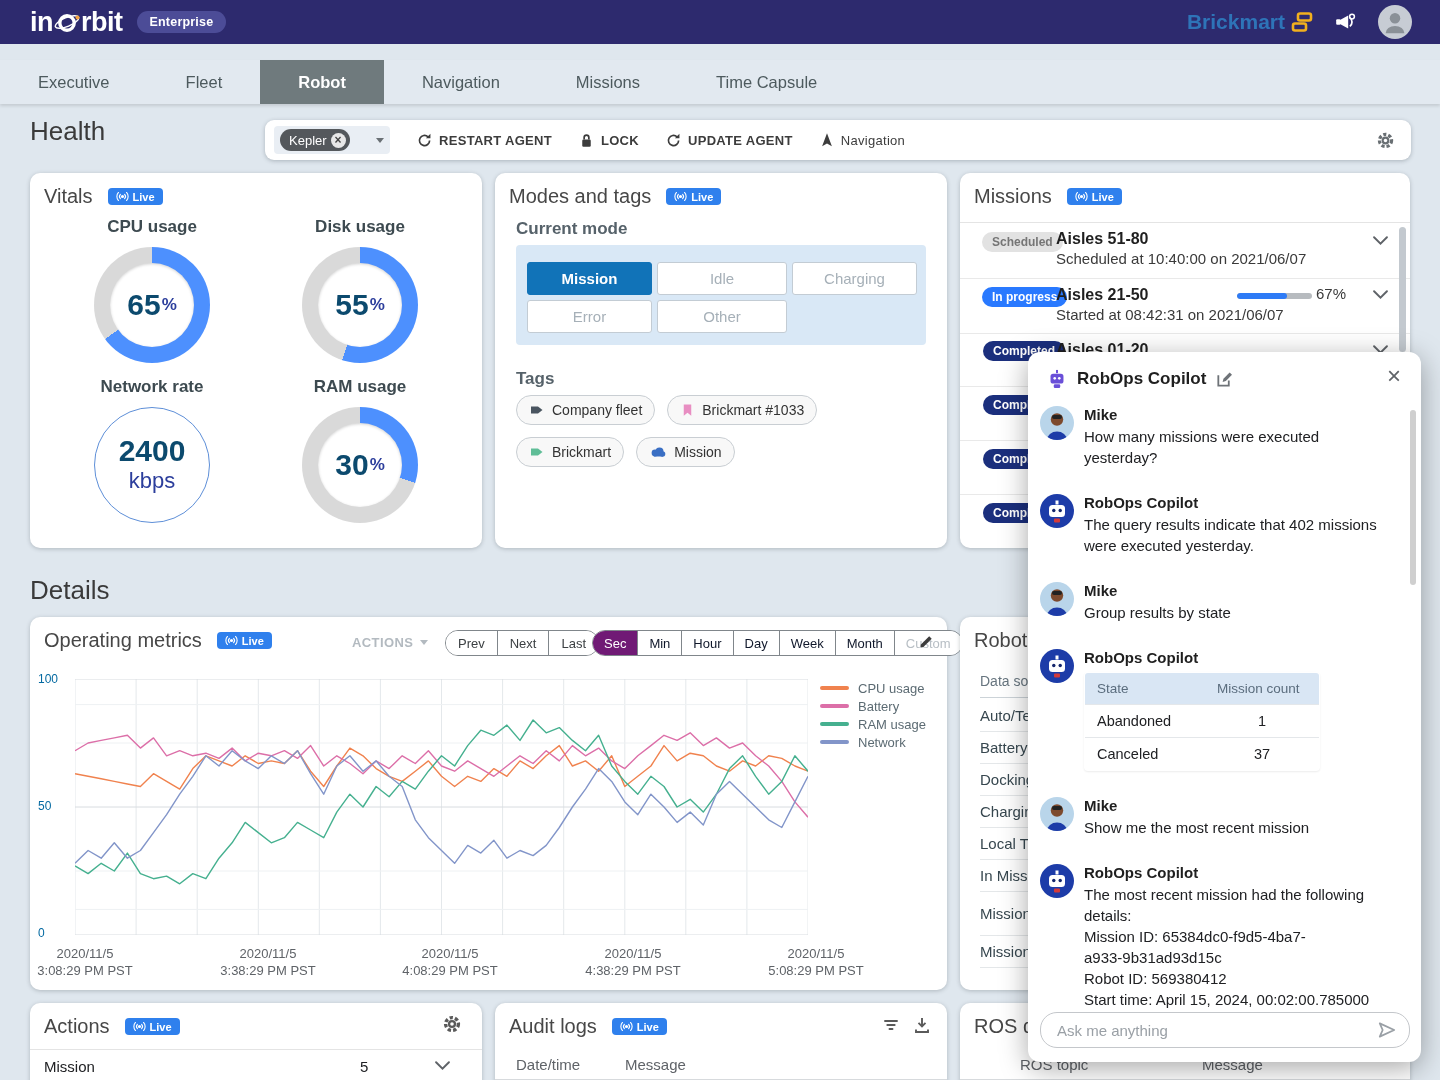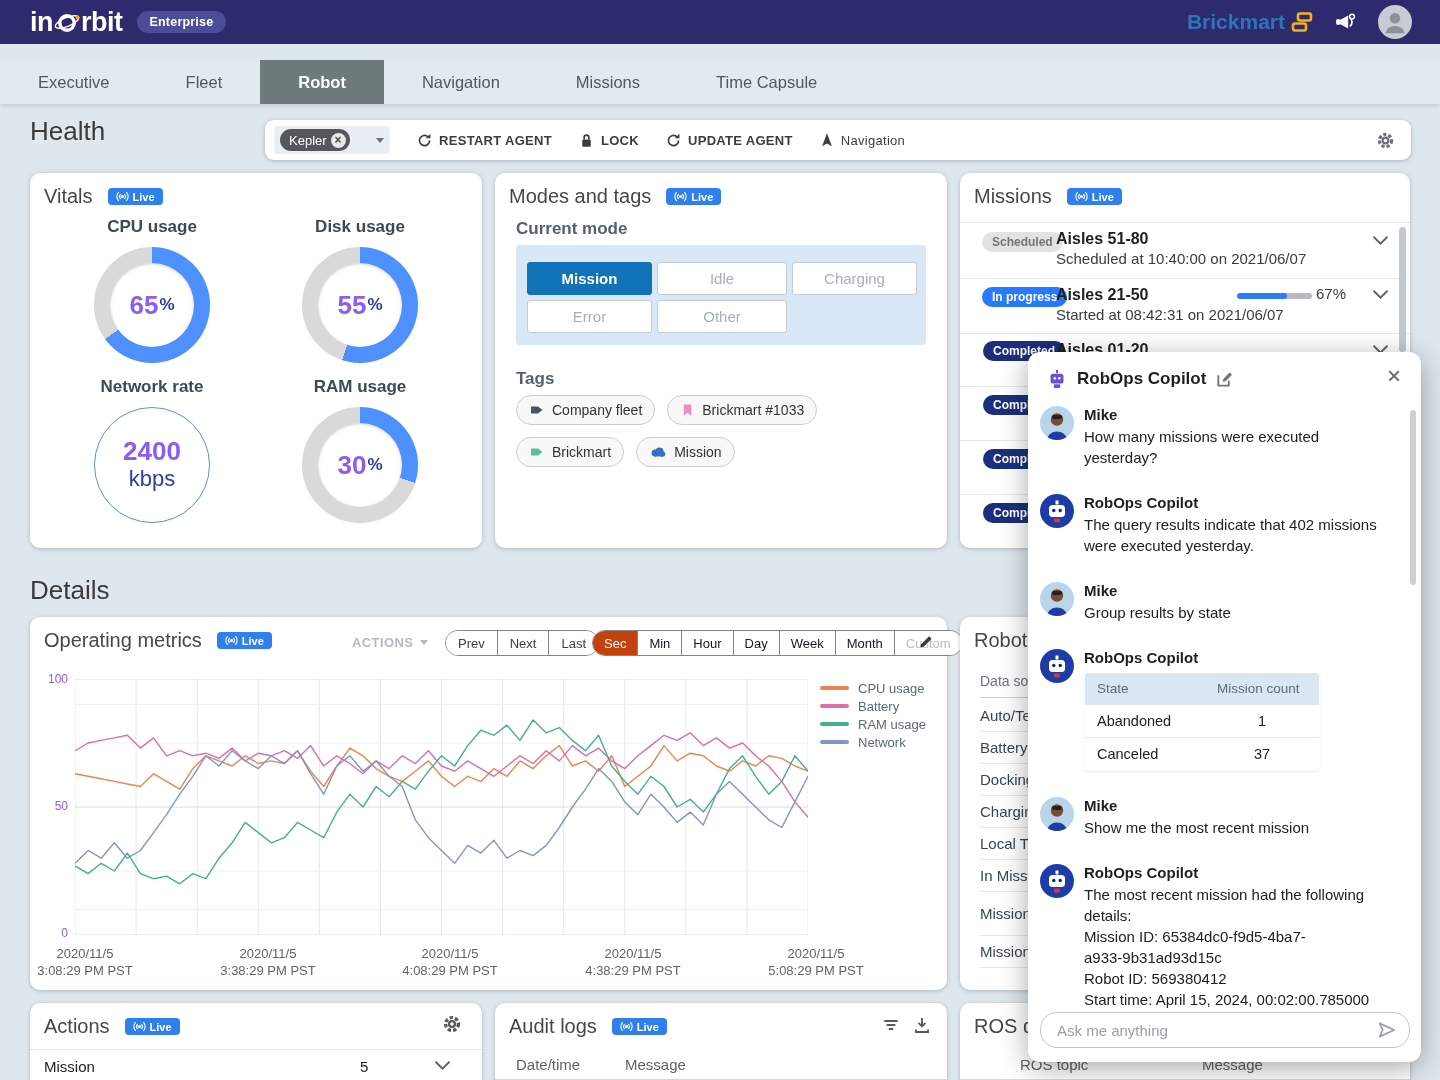--- a/index.html
+++ b/index.html
@@ -38,21 +38,21 @@
   .live-badge{display:inline-flex;align-items:center;gap:4px;background:#2f80ed;color:#fff;font-size:11px;
               font-weight:bold;padding:2.5px 8px;border-radius:4px;}
   
   .gauge-cell{position:absolute;width:208px;text-align:center;}
   .gauge-label{font-size:17px;font-weight:600;color:#3d4a50;margin-bottom:10px;}
   .donut{position:relative;width:116px;height:116px;border-radius:50%;margin:0 auto;}
   .donut-hole{position:absolute;left:16px;top:16px;width:84px;height:84px;border-radius:50%;background:#fff;
               display:flex;align-items:center;justify-content:center;box-shadow:inset 0 1px 3px rgba(0,0,0,.18);}
   .ring{position:relative;width:114px;height:114px;border-radius:50%;border:1px solid #5e8fd8;margin:0 auto;
         display:flex;flex-direction:column;align-items:center;justify-content:center;}
-  .g-val{font-size:26px;font-weight:bold;color:#8b5cf6;line-height:1;}
+  .g-val{font-size:30px;font-weight:bold;color:#0c4a6e;line-height:1;}
   .g-unit-sm{font-size:17px;font-weight:600;color:#2c3e9c;margin-left:1px;}
   .g-unit-lg{font-size:22px;color:#2c3e9c;margin-top:2px;}
   
   .sub-label{position:absolute;font-size:17px;font-weight:600;color:#56626a;}
   .mode-panel{position:absolute;left:21px;top:72px;width:410px;height:100px;background:#d9e8f6;border-radius:4px;}
   .mode-btn{position:absolute;height:31px;background:#fff;border:1px solid #c3ccd4;border-radius:3px;
             font-size:15px;color:#a6b0b8;display:flex;align-items:center;justify-content:center;cursor:pointer;}
   .mode-btn.active{background:#1173b8;border-color:#1173b8;color:#fff;font-weight:bold;}
   .tag-chip{display:inline-flex;align-items:center;gap:7px;height:28px;border:1px solid #c9ced3;border-radius:15px;
             background:#f8f8f8;padding:0 12px;font-size:14px;color:#333;}
@@ -68,27 +68,27 @@
   .progress-track{position:absolute;width:75px;height:6px;border-radius:3px;background:#b7bbbf;overflow:hidden;}
   .progress-fill{height:100%;background:#2e7bf6;border-radius:3px;}
   .scrollbar{position:absolute;width:7px;border-radius:4px;background:#c3c9cf;}
   
   .pager{position:absolute;display:flex;height:24px;border:1px solid #80868b;border-radius:13px;overflow:hidden;}
   .pager .pg{padding:0 12px;font-size:13px;color:#3c4043;display:flex;align-items:center;border-left:1px solid #80868b;cursor:pointer;background:#fff;}
   .pager .pg:first-child{border-left:none;}
   .seg{position:absolute;display:flex;height:24px;border:1px solid #80868b;border-radius:13px;overflow:hidden;}
   .seg .sg{padding:0 11px;font-size:13px;color:#0f172a;display:flex;align-items:center;border-left:1px solid #80868b;cursor:pointer;background:#fff;}
   .seg .sg:first-child{border-left:none;}
-  .seg .sg.active{background:#c2410c;color:#fff;border-color:#6e797d;}
+  .seg .sg.active{background:#701a75;color:#fff;border-color:#6e797d;}
   .seg .sg.disabled{color:#b7bec4;}
   .actions-dd{position:absolute;display:flex;align-items:center;gap:5px;font-size:13px;font-weight:600;color:#b3bac0;letter-spacing:.4px;}
   .legend-row{display:flex;align-items:center;gap:9px;height:18px;}
   .legend-swatch{width:29px;height:3.5px;border-radius:2px;}
   .legend-label{font-size:13px;color:#5c6b73;}
-  .ytick{position:absolute;font-size:12px;color:#8b5cf6;text-align:right;width:30px;}
+  .ytick{position:absolute;font-size:12px;color:#0369a1;width:30px;}
   .xtick{position:absolute;width:130px;text-align:center;font-size:13px;color:#5f6368;line-height:17px;}
   
   .r-row{position:absolute;left:20px;right:0;font-size:15px;color:#37474f;border-bottom:1px solid #e4e7e9;
          height:32px;display:flex;align-items:center;white-space:nowrap;overflow:hidden;}
   .r-head{font-size:14px;color:#67757f;border-bottom:1px solid #ccd3d8;}
   
   .col-head{position:absolute;font-size:15px;color:#5f6368;white-space:nowrap;}
   .divider{position:absolute;left:0;width:100%;height:1px;background:#e4e4e4;}
   
   .copilot{position:absolute;left:1028px;top:352px;width:393px;height:710px;background:#fff;border-radius:12px;

